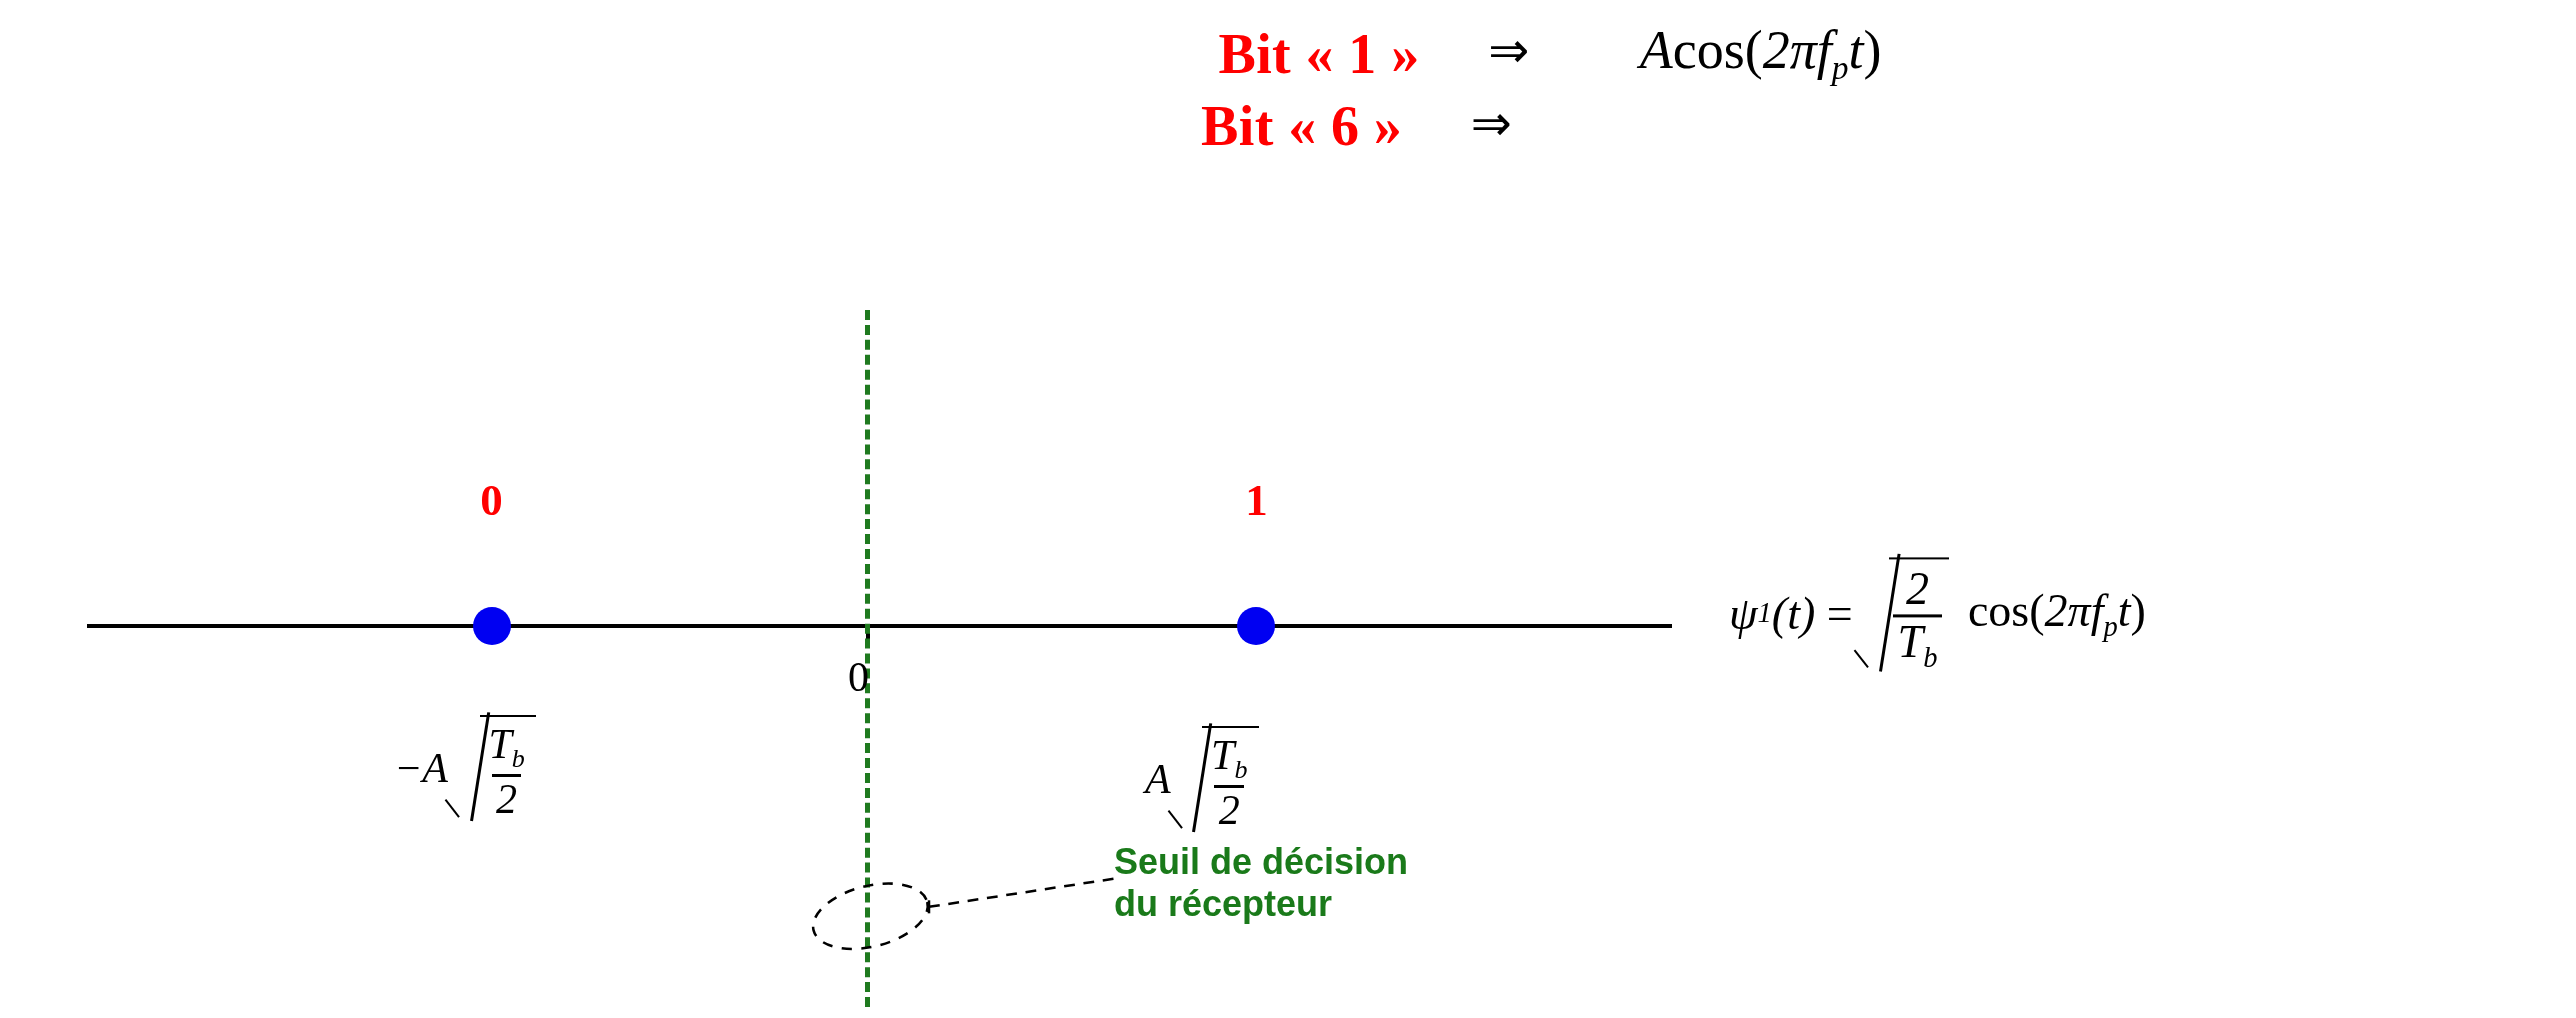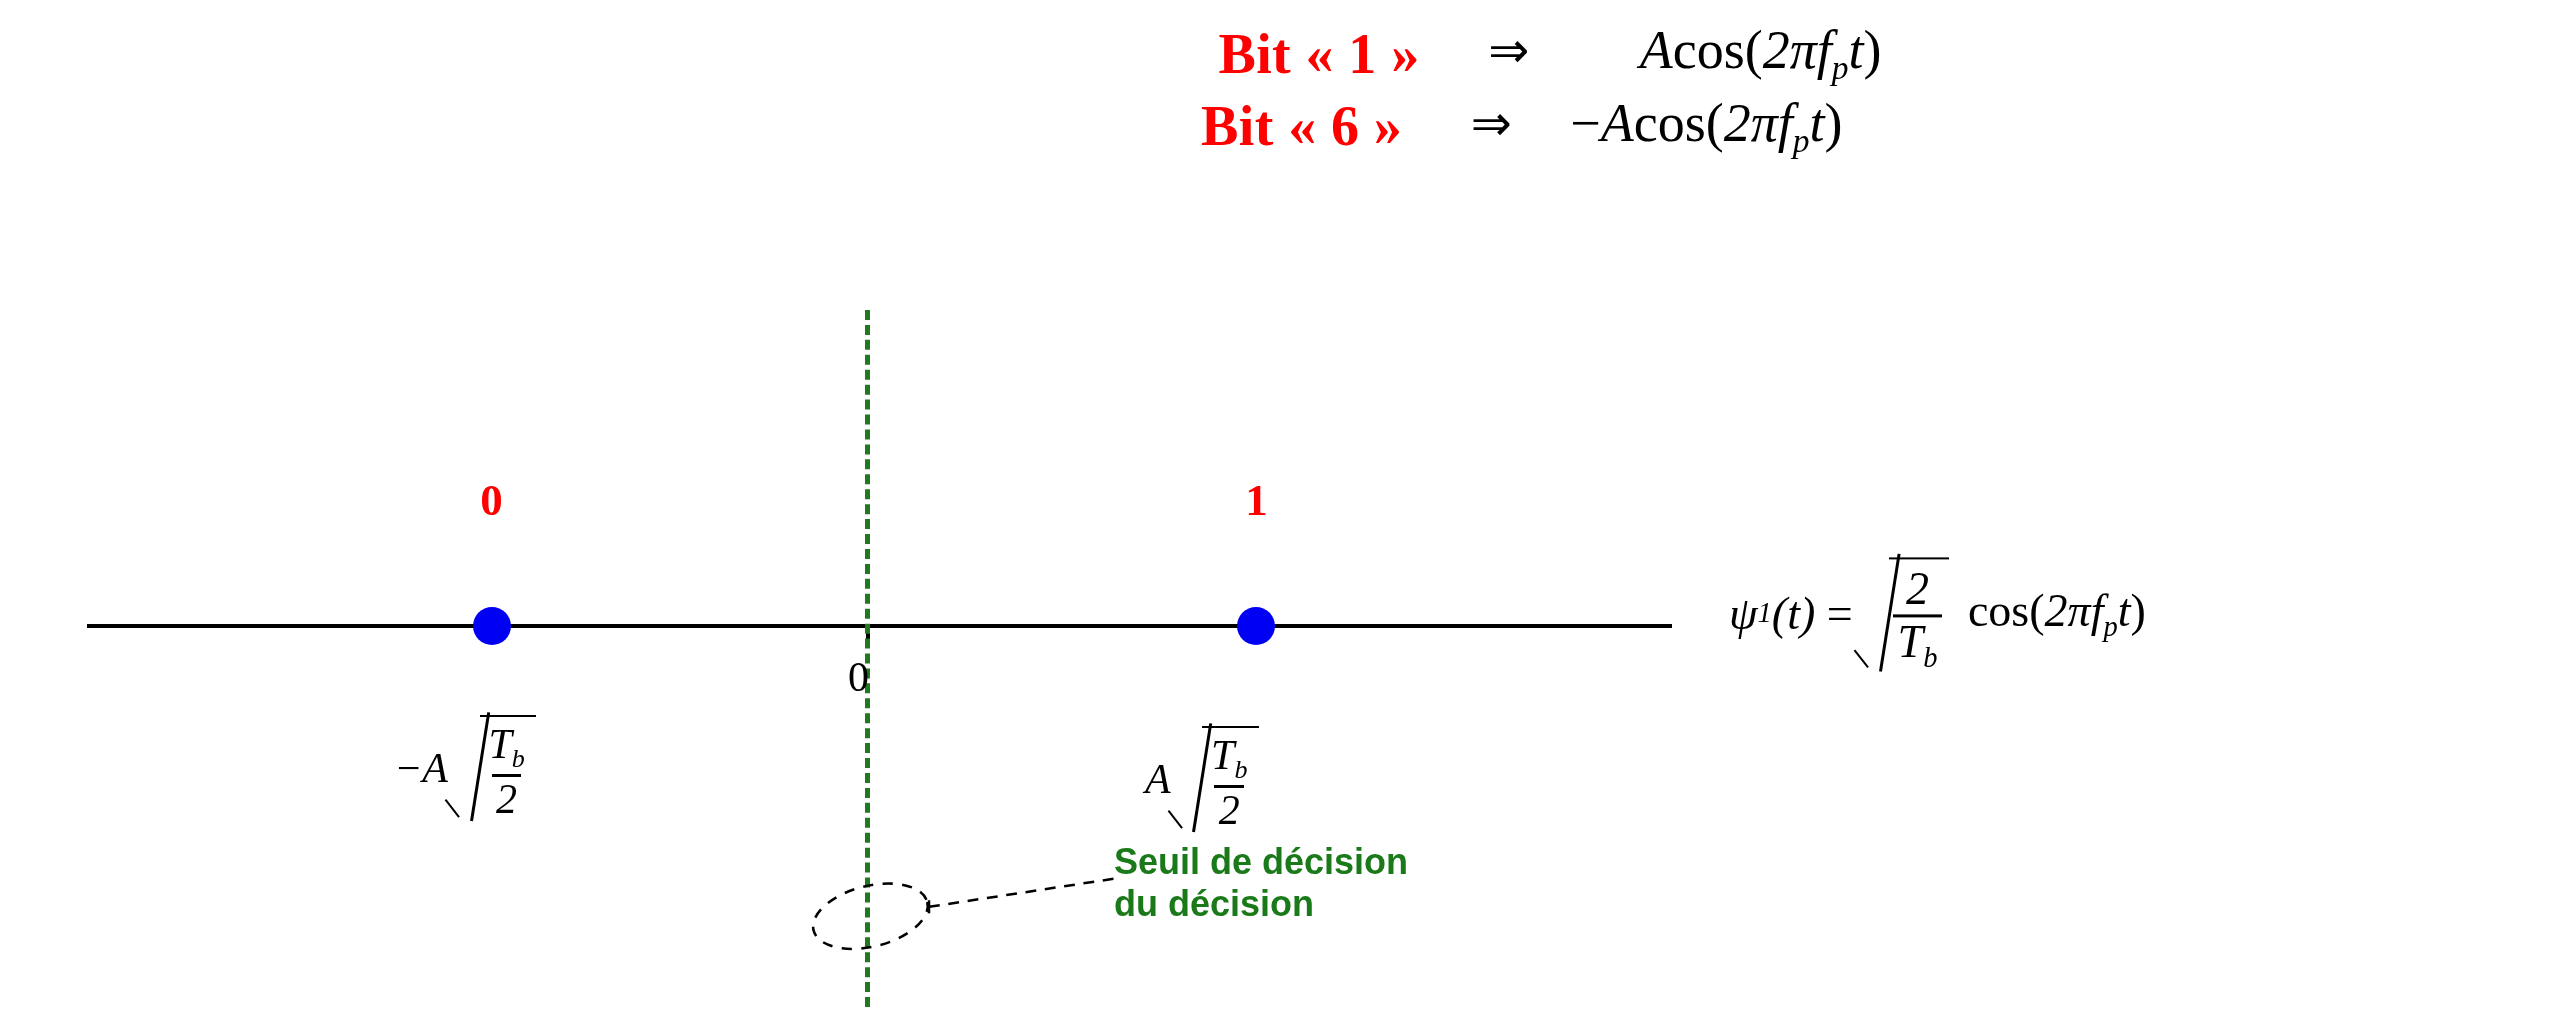--- a/index.html
+++ b/index.html
@@ -236,21 +236,20 @@
 
     <div class="imp-row" id="imp-row-1">
       <span class="imp-label">Bit « 1 »</span>
       <span class="imp-arrow">⇒</span>
       <span class="imp-expr"><span></span><span>A</span><span class="upright">cos</span><span class="upright">(</span><span>2π</span><span>f</span><span class="sub">p</span><span>t</span><span class="upright">)</span></span>
     </div>
 
     <div class="imp-row" id="imp-row-2">
       <span class="imp-label">Bit « 6 »</span>
       <span class="imp-arrow">⇒</span>
-      <span class="imp-expr"><span class="minus-sign">−</span><span>A</span><span class="upright">cos</span><span class="upright">(</span><span>2π</span><span>f</span><span class="sub">p</span><span>t</span><span class="upright">)</span></span>
     </div>
 
   </div>
 
   <div class="abs" id="axis-line"></div>
   <div class="abs" id="origin-tick"></div>
 
   <div class="abs" id="threshold-line"></div>
 
   <div class="abs const-point" id="point-zero"></div>
@@ -305,17 +304,17 @@
   </div>
 
   <svg class="abs" id="callout-svg" viewBox="0 0 560 250">
     <ellipse cx="143" cy="126" rx="81" ry="42" transform="rotate(-14 143 126)" fill="none" stroke="#000000" stroke-width="3.5" stroke-dasharray="14 13"></ellipse>
     <path d="M 224 113 L 487 73" fill="none" stroke="#000000" stroke-width="3.5" stroke-dasharray="15 12"></path>
     <path d="M 224 104 L 224 122" fill="none" stroke="#000000" stroke-width="3.5"></path>
   </svg>
 
   <div class="abs" id="threshold-note">
     <div>Seuil de décision</div>
-    <div>du décision</div>
+    <div>du récepteur</div>
   </div>
 
 </div>
 
 
 </body></html>

